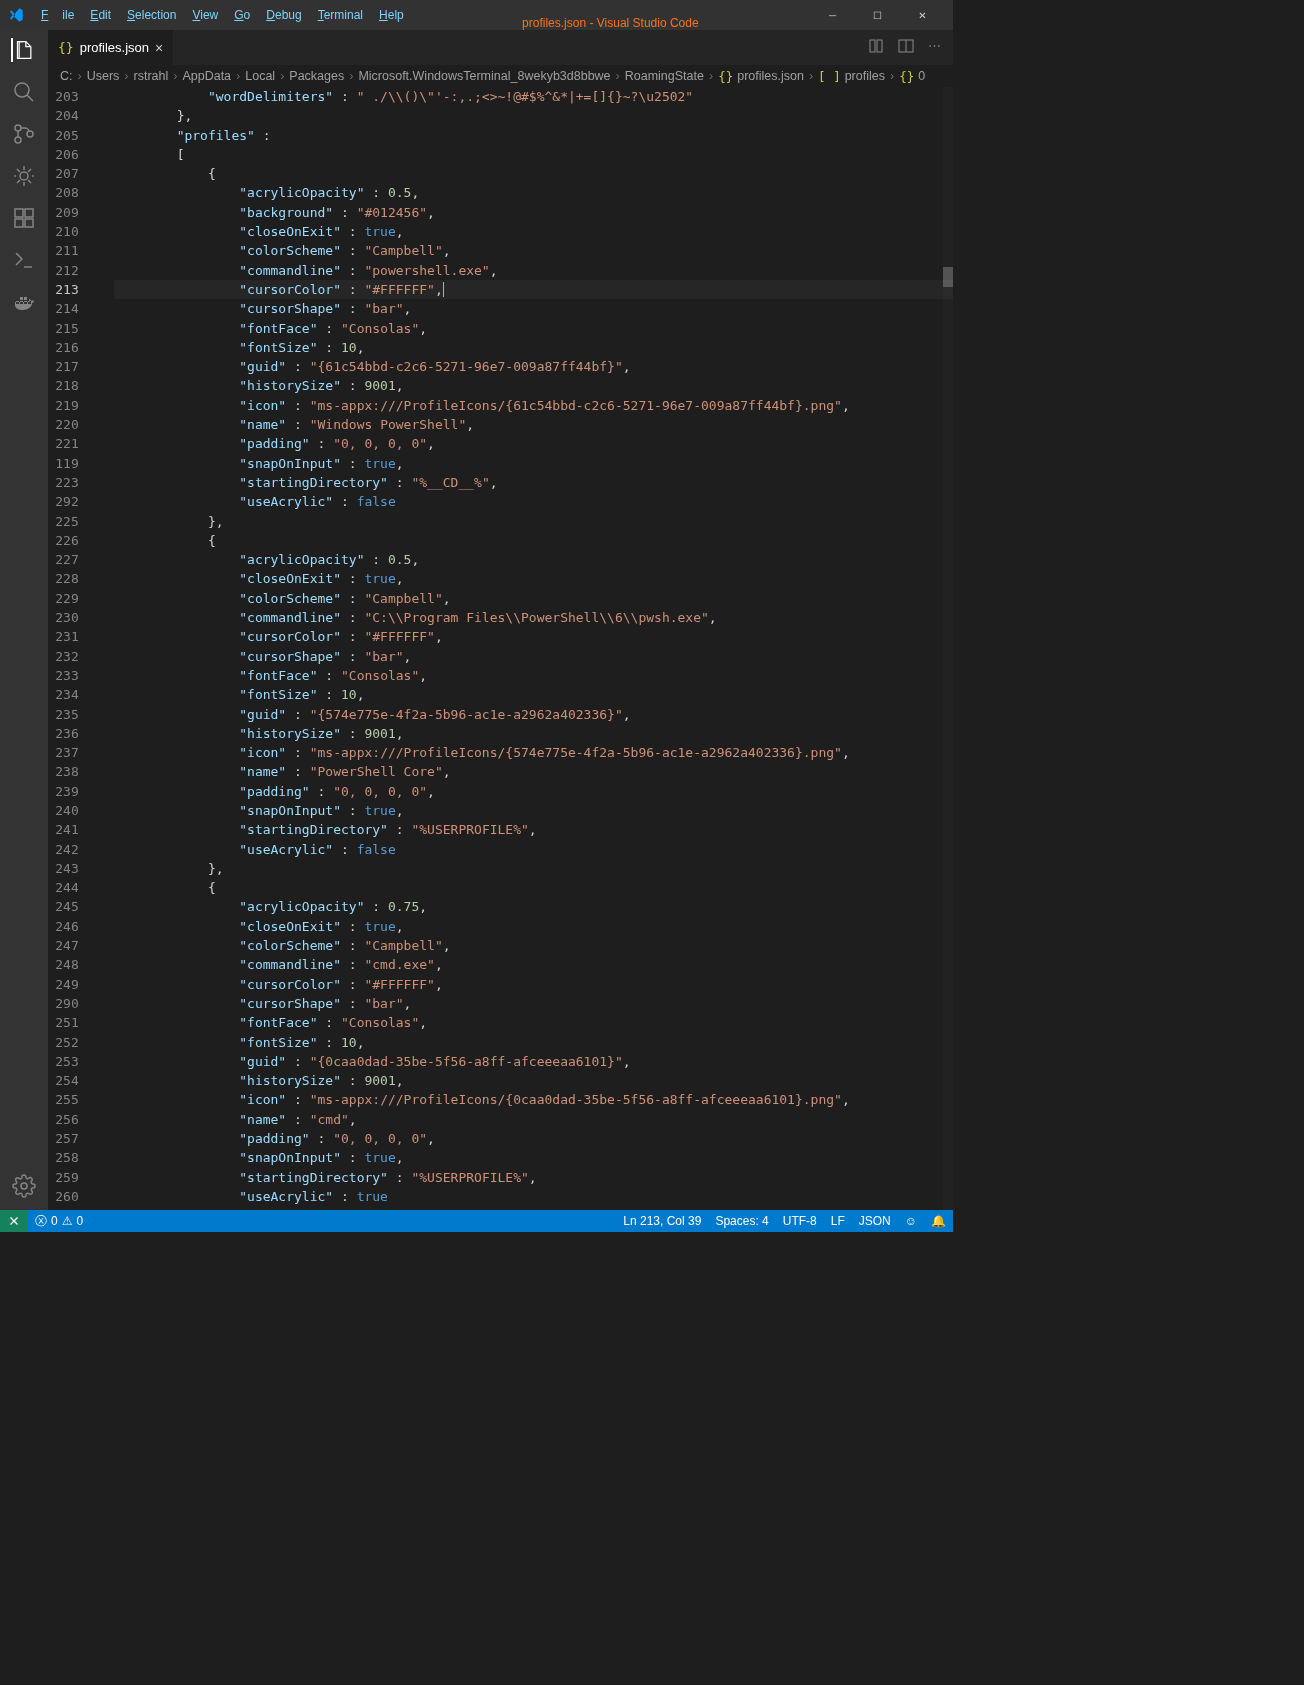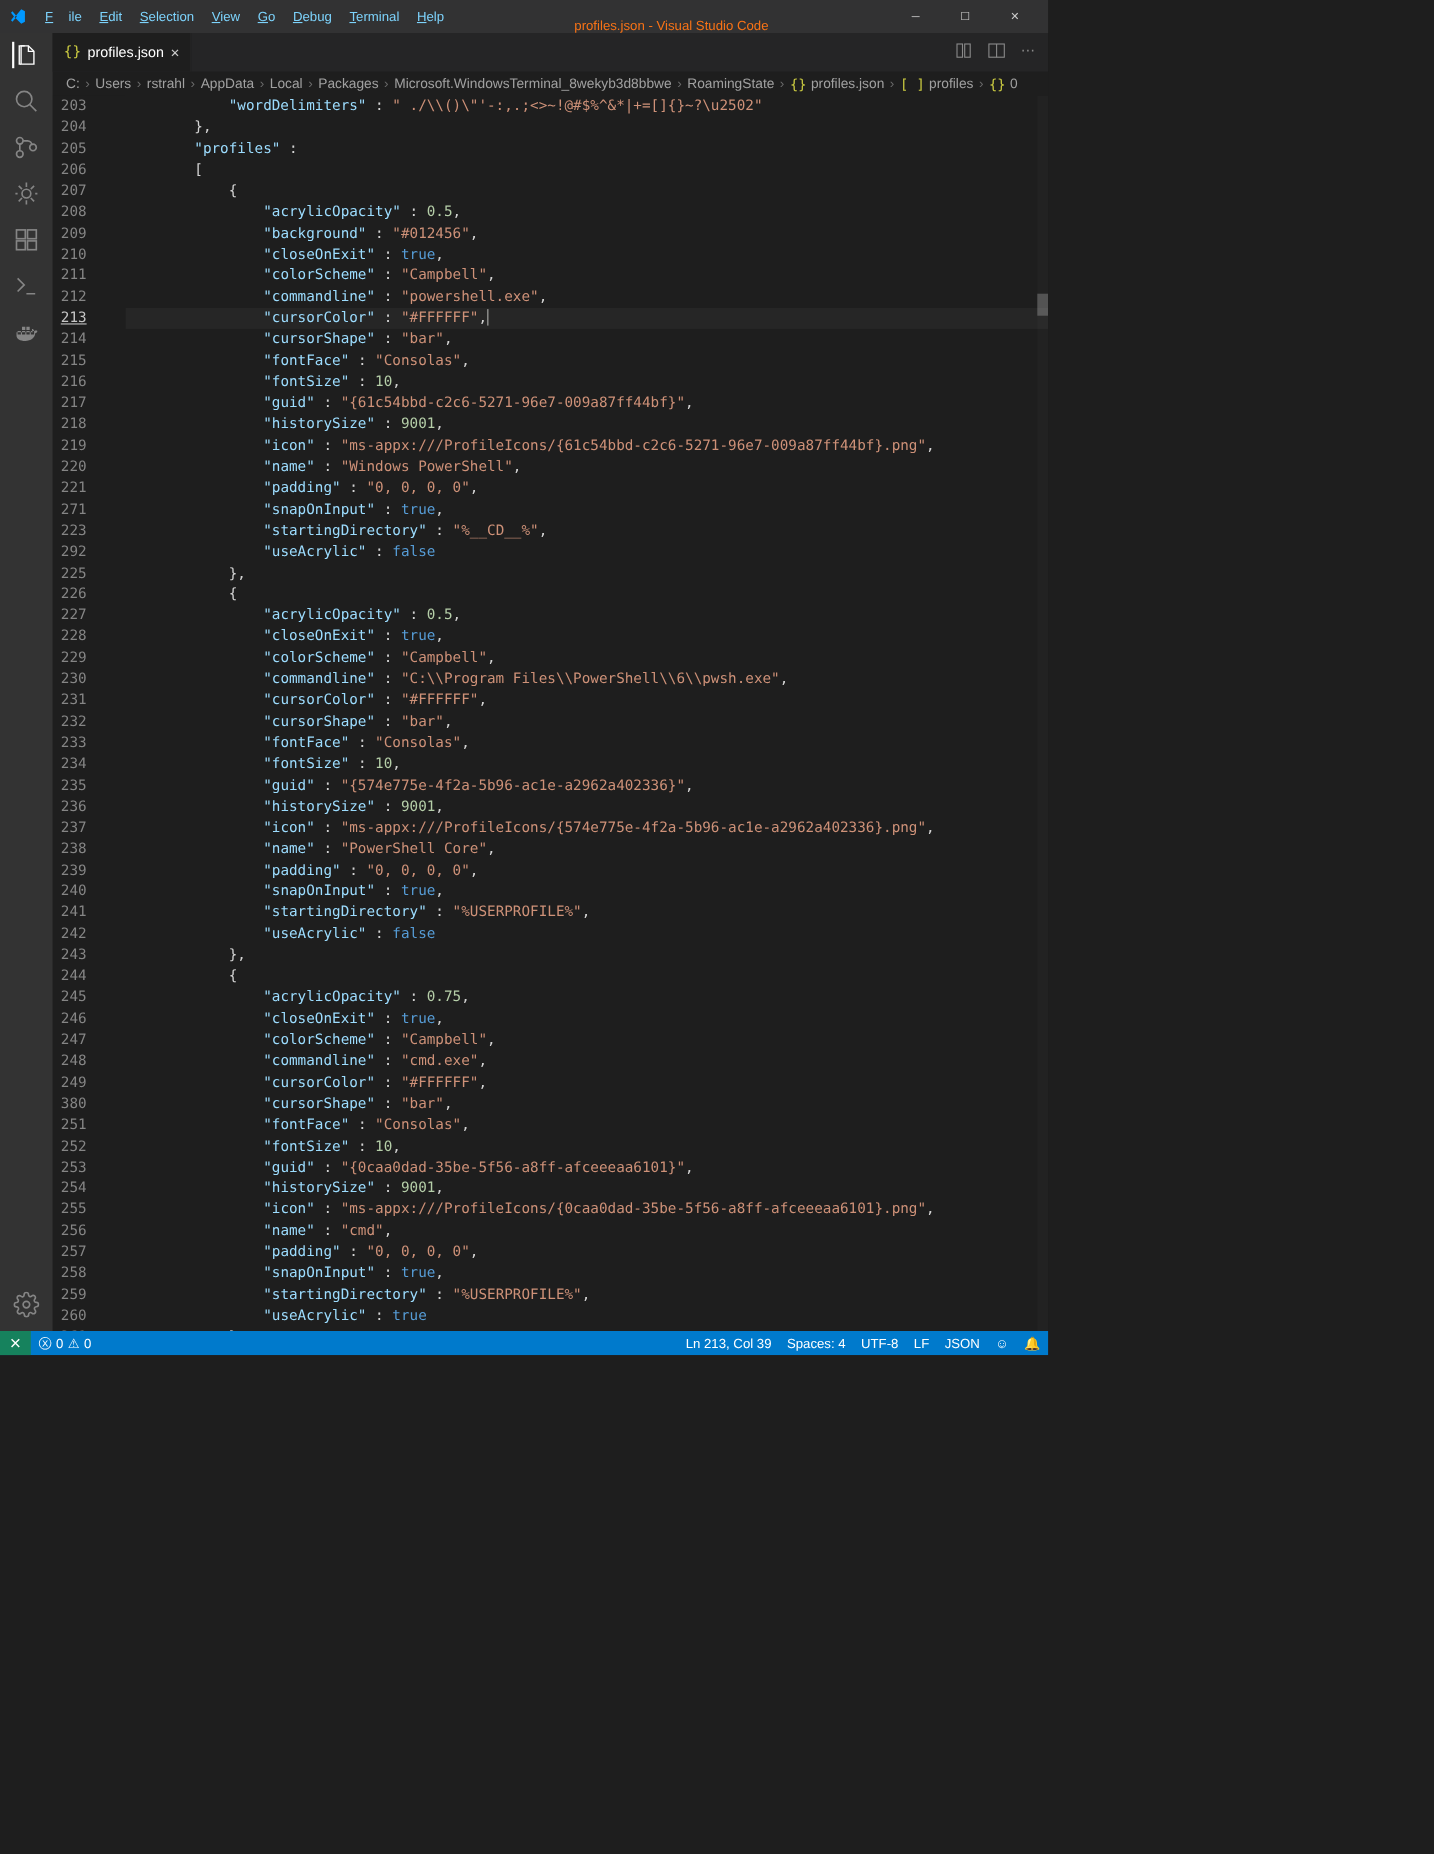--- a/index.html
+++ b/index.html
@@ -90,21 +90,21 @@
   padding-right: 14px;
   color: #858585;
   font-family: Consolas, monospace;
   font-size: 13px;
   line-height: 19.3px;
   background: #1e1e1e;
   user-select: none;
   padding-top: 0;
 }
 .gutter .ln { height: 19.3px; text-align: center; }
-.gutter .ln.current { color: #c6c6c6; text-decoration: underline; }
+.gutter .ln.current { color: #c6c6c6; }
 .fold-col {
   width: 14px;
   background:#1e1e1e;
 }
 .code {
   flex: 1;
   font-family: Consolas, monospace;
   font-size: 13px;
   line-height: 19.3px;
   white-space: pre;
@@ -287,21 +287,21 @@
           <div class="ln">212</div>
           <div class="ln current">213</div>
           <div class="ln">214</div>
           <div class="ln">215</div>
           <div class="ln">216</div>
           <div class="ln">217</div>
           <div class="ln">218</div>
           <div class="ln">219</div>
           <div class="ln">220</div>
           <div class="ln">221</div>
-          <div class="ln">271</div>
+          <div class="ln">119</div>
           <div class="ln">223</div>
           <div class="ln">292</div>
           <div class="ln">225</div>
           <div class="ln">226</div>
           <div class="ln">227</div>
           <div class="ln">228</div>
           <div class="ln">229</div>
           <div class="ln">230</div>
           <div class="ln">231</div>
           <div class="ln">232</div>
@@ -315,21 +315,21 @@
           <div class="ln">240</div>
           <div class="ln">241</div>
           <div class="ln">242</div>
           <div class="ln">243</div>
           <div class="ln">244</div>
           <div class="ln">245</div>
           <div class="ln">246</div>
           <div class="ln">247</div>
           <div class="ln">248</div>
           <div class="ln">249</div>
-          <div class="ln">380</div>
+          <div class="ln">290</div>
           <div class="ln">251</div>
           <div class="ln">252</div>
           <div class="ln">253</div>
           <div class="ln">254</div>
           <div class="ln">255</div>
           <div class="ln">256</div>
           <div class="ln">257</div>
           <div class="ln">258</div>
           <div class="ln">259</div>
           <div class="ln">260</div>

